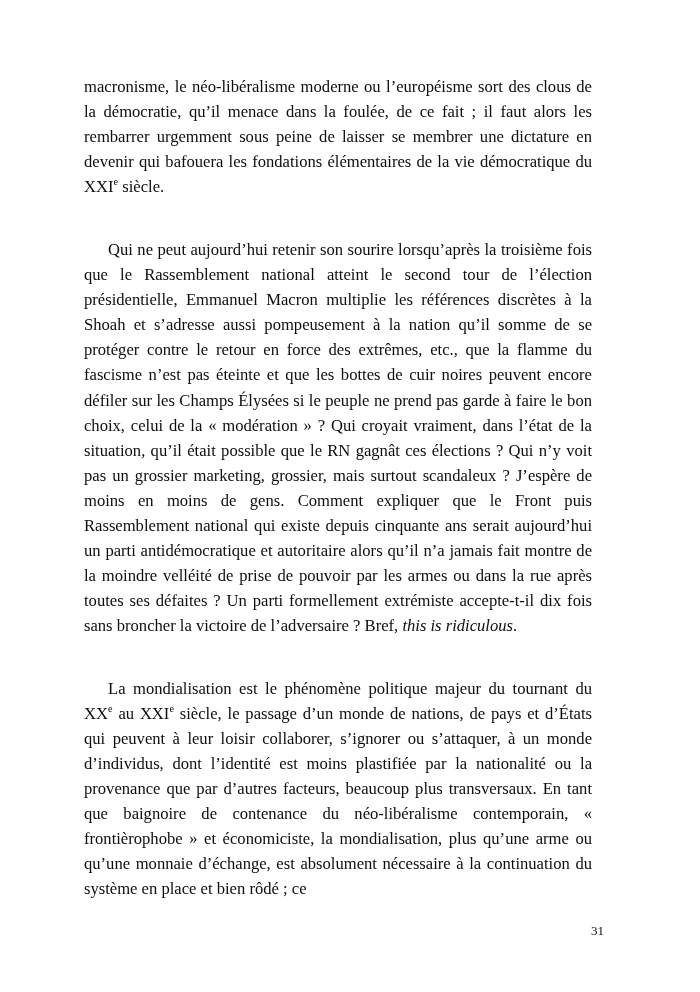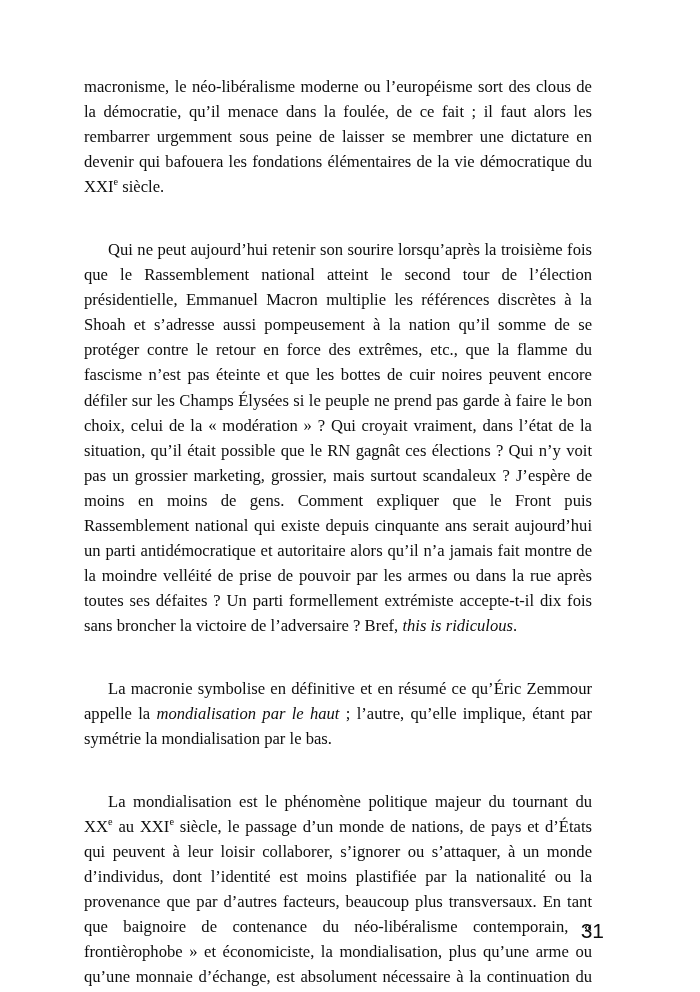--- a/index.html
+++ b/index.html
@@ -54,33 +54,32 @@
     vertical-align: super;
     line-height: 0;
   }
 
   .page-number {
     position: absolute;
     right: 96px;
     top: 918px;
     width: 60px;
     text-align: right;
-    font-size: 21px;
+    font-size: 13px;
     line-height: 25.05px;
-    font-family: Liberation Sans, sans-serif;
+    font-family: Liberation Serif, serif;
     color: #0d0d0d;
   }
 </style>
 </head>
 <body>
 
 <div class="page">
 
   <div class="text-column">
       <p class="para"><span>macronisme, le néo-libéralisme moderne ou l’européisme sort des clous de la démocratie, qu’il menace dans la foulée, de ce fait ; il faut alors les rembarrer urgemment sous peine de laisser se membrer une dictature en devenir qui bafouera les fondations élémentaires de la vie démocratique du XXI</span><span class="sup">e</span><span> siècle.</span></p>
       <p class="para indented"><span>Qui ne peut aujourd’hui retenir son sourire lorsqu’après la troisième fois que le Rassemblement national atteint le second tour de l’élection présidentielle, Emmanuel Macron multiplie les références discrètes à la Shoah et s’adresse aussi pompeusement à la nation qu’il somme de se protéger contre le retour en force des extrêmes, etc., que la flamme du fascisme n’est pas éteinte et que les bottes de cuir noires peuvent encore défiler sur les Champs Élysées si le peuple ne prend pas garde à faire le bon choix, celui de la « modération » ? Qui croyait vraiment, dans l’état de la situation, qu’il était possible que le RN gagnât ces élections ? Qui n’y voit pas un grossier marketing, grossier, mais surtout scandaleux ? J’espère de moins en moins de gens. Comment expliquer que le Front puis Rassemblement national qui existe depuis cinquante ans serait aujourd’hui un parti antidémocratique et autoritaire alors qu’il n’a jamais fait montre de la moindre velléité de prise de pouvoir par les armes ou dans la rue après toutes ses défaites ? Un parti formellement extrémiste accepte-t-il dix fois sans broncher la victoire de l’adversaire ? Bref, </span><em>this is ridiculous</em><span>.</span></p>
-      <p class="para indented"><span>La macronie symbolise en définitive et en résumé ce qu’Éric Zemmour appelle la </span><em>mondialisation par le haut</em><span> ; l’autre, qu’elle implique, étant par symétrie la mondialisation par le bas.</span></p>
       <p class="para indented"><span>La mondialisation est le phénomène politique majeur du tournant du XX</span><span class="sup">e</span><span> au XXI</span><span class="sup">e</span><span> siècle, le passage d’un monde de nations, de pays et d’États qui peuvent à leur loisir collaborer, s’ignorer ou s’attaquer, à un monde d’individus, dont l’identité est moins plastifiée par la nationalité ou la provenance que par d’autres facteurs, beaucoup plus transversaux. En tant que baignoire de contenance du néo-libéralisme contemporain, « frontièrophobe » et économiciste, la mondialisation, plus qu’une arme ou qu’une monnaie d’échange, est absolument nécessaire à la continuation du système en place et bien rôdé ; ce</span></p>
     </div>
 
   <div class="page-number">31</div>
 
 </div>
 
 </body></html>

